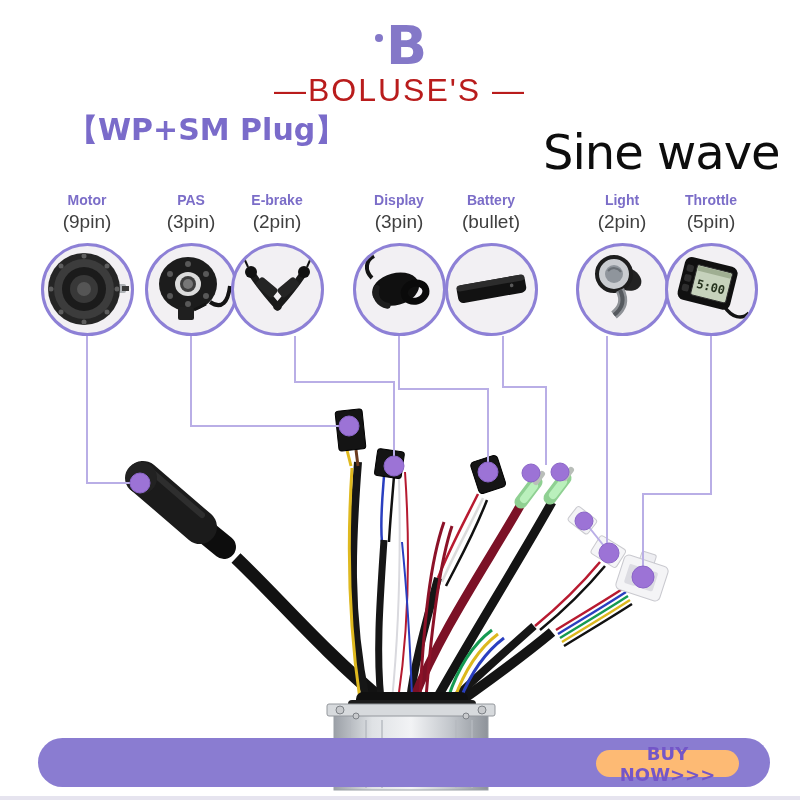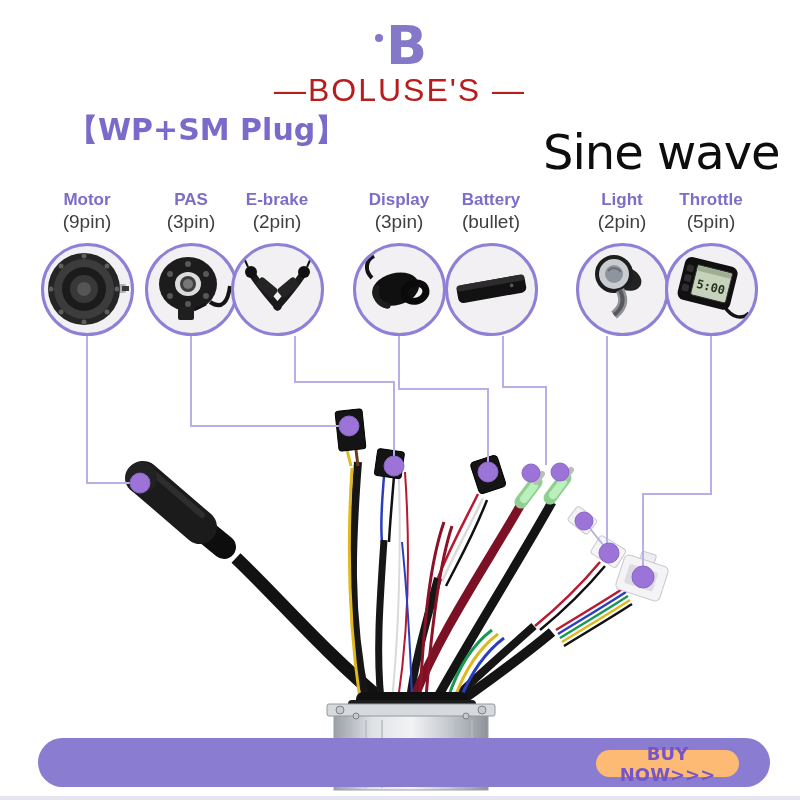--- a/index.html
+++ b/index.html
@@ -9,21 +9,21 @@
   .logo-icon{position:absolute;left:368px;top:12px;width:64px;height:64px;}
   .brand-name{position:absolute;left:250px;top:72px;width:300px;text-align:center;
       font-size:32px;letter-spacing:2px;color:#b91c1c;font-weight:400;
       font-family:"Liberation Sans",sans-serif;}
   .plug-type{position:absolute;left:60px;top:110px;font-size:30px;font-weight:bold;
       color:#7a6bca;font-family:"DejaVu Sans",sans-serif;margin-left:8px;}
   .wave-type{position:absolute;left:543px;top:124px;font-size:48px;font-weight:400;
       color:#0d0d0d;font-family:"DejaVu Sans",sans-serif;letter-spacing:-1px;}
   
   .col{position:absolute;top:188px;width:104px;text-align:center;z-index:2;}
-  .c-name{font-size:17px;font-weight:bold;color:#7b6dc8;line-height:24px;}
+  .c-name{font-size:14px;font-weight:bold;color:#7b6dc8;line-height:24px;}
   .c-pins{font-size:19px;color:#3f3f3f;line-height:20px;}
   .circle{width:87px;height:87px;margin:11px auto 0;border:3px solid #8d80d6;
       border-radius:50%;background:#f2f0f3;overflow:hidden;}
   .circle svg{display:block;}
   
   .art{position:absolute;left:0;top:0;z-index:1;}
   
   .band{position:absolute;left:38px;top:738px;width:732px;height:49px;background:#8a7cd1;
       border-radius:25px;z-index:3;}
   .buy-btn{position:absolute;left:596px;top:750px;width:143px;height:27px;background:#fdba74;

